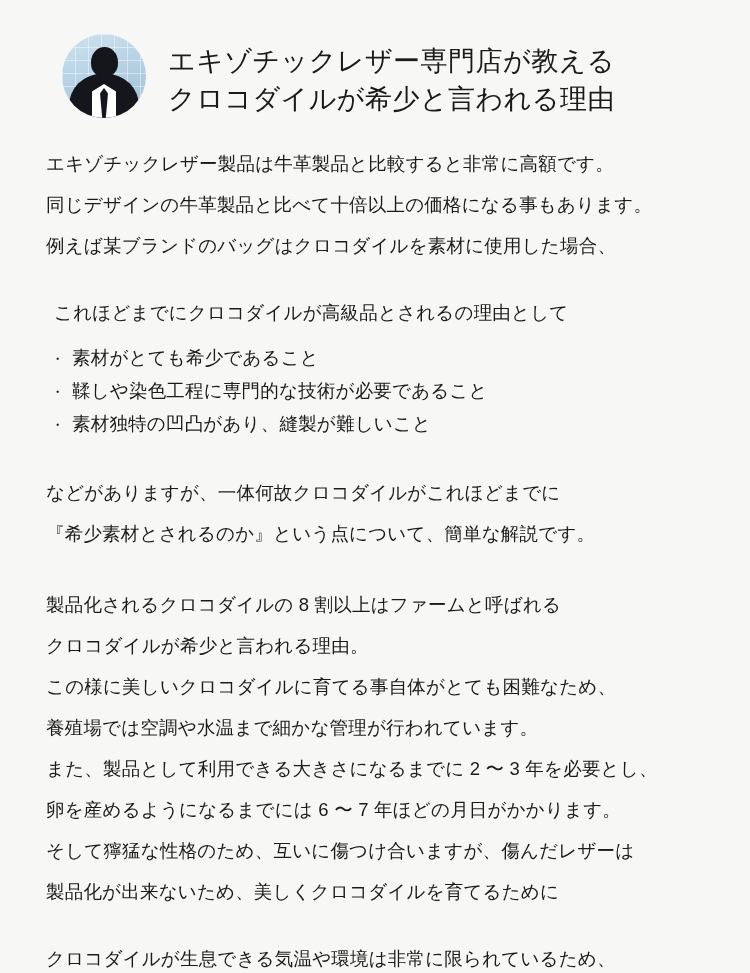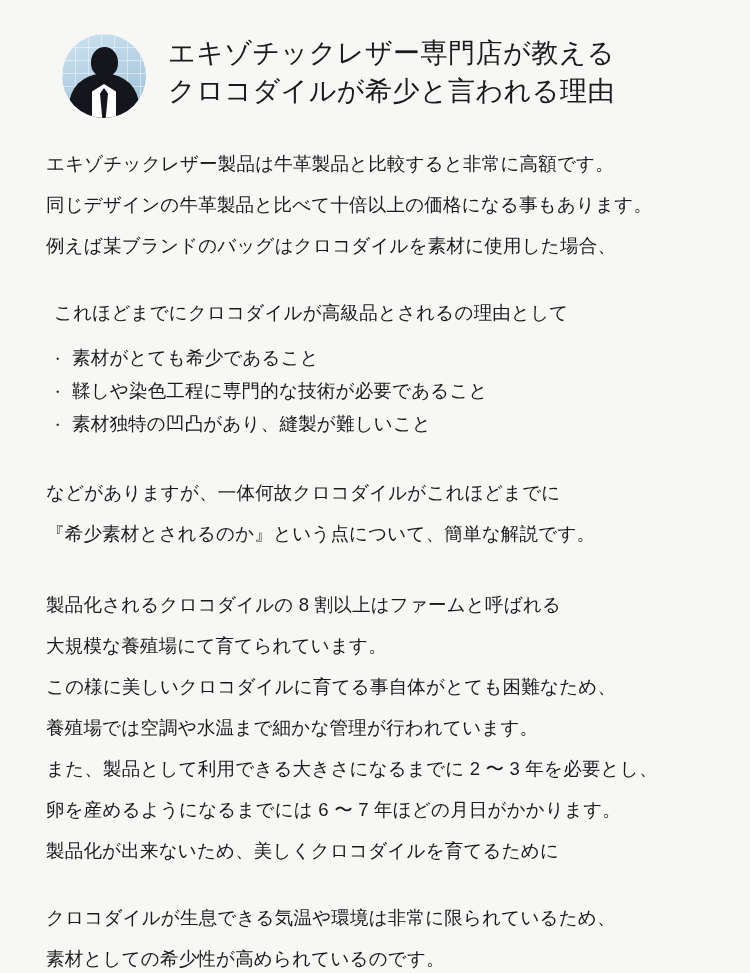--- a/index.html
+++ b/index.html
@@ -18,21 +18,21 @@
     position: relative;
     width: 750px;
     height: 973px;
     box-sizing: border-box;
     padding: 0 40px;
   }
 
   
   .header {
     display: flex;
-    align-items: flex-start;
+    align-items: flex-end;
     padding-top: 32px;
     padding-left: 22px;
   }
   .avatar {
     position: relative;
     width: 84px;
     height: 84px;
     flex: 0 0 84px;
     border-radius: 50%;
     overflow: hidden;
@@ -201,25 +201,26 @@
 
     <p class="para">
       <span class="l">などがありますが、一体何故クロコダイルがこれほどまでに</span>
       <span class="l">『希少素材とされるのか』という点について、簡単な解説です。</span>
     </p>
 
     <div class="gap-lg"></div>
 
     <p class="para">
       <span class="l">製品化されるクロコダイルの 8 割以上はファームと呼ばれる</span>
-      <span class="l">大規模な養殖場にて育てられています。</span>
+      <span class="l">クロコダイルが希少と言われる理由。</span>
       <span class="l">この様に美しいクロコダイルに育てる事自体がとても困難なため、</span>
       <span class="l">養殖場では空調や水温まで細かな管理が行われています。</span>
       <span class="l">また、製品として利用できる大きさになるまでに 2 〜 3 年を必要とし、</span>
       <span class="l">卵を産めるようになるまでには 6 〜 7 年ほどの月日がかかります。</span>
+      <span class="l">そして獰猛な性格のため、互いに傷つけ合いますが、傷んだレザーは</span>
       <span class="l">製品化が出来ないため、美しくクロコダイルを育てるために</span>
     </p>
 
     <div class="gap-md"></div>
 
     <p class="para">
       <span class="l">クロコダイルが生息できる気温や環境は非常に限られているため、</span>
       <span class="l">素材としての希少性が高められているのです。</span>
     </p>
 

